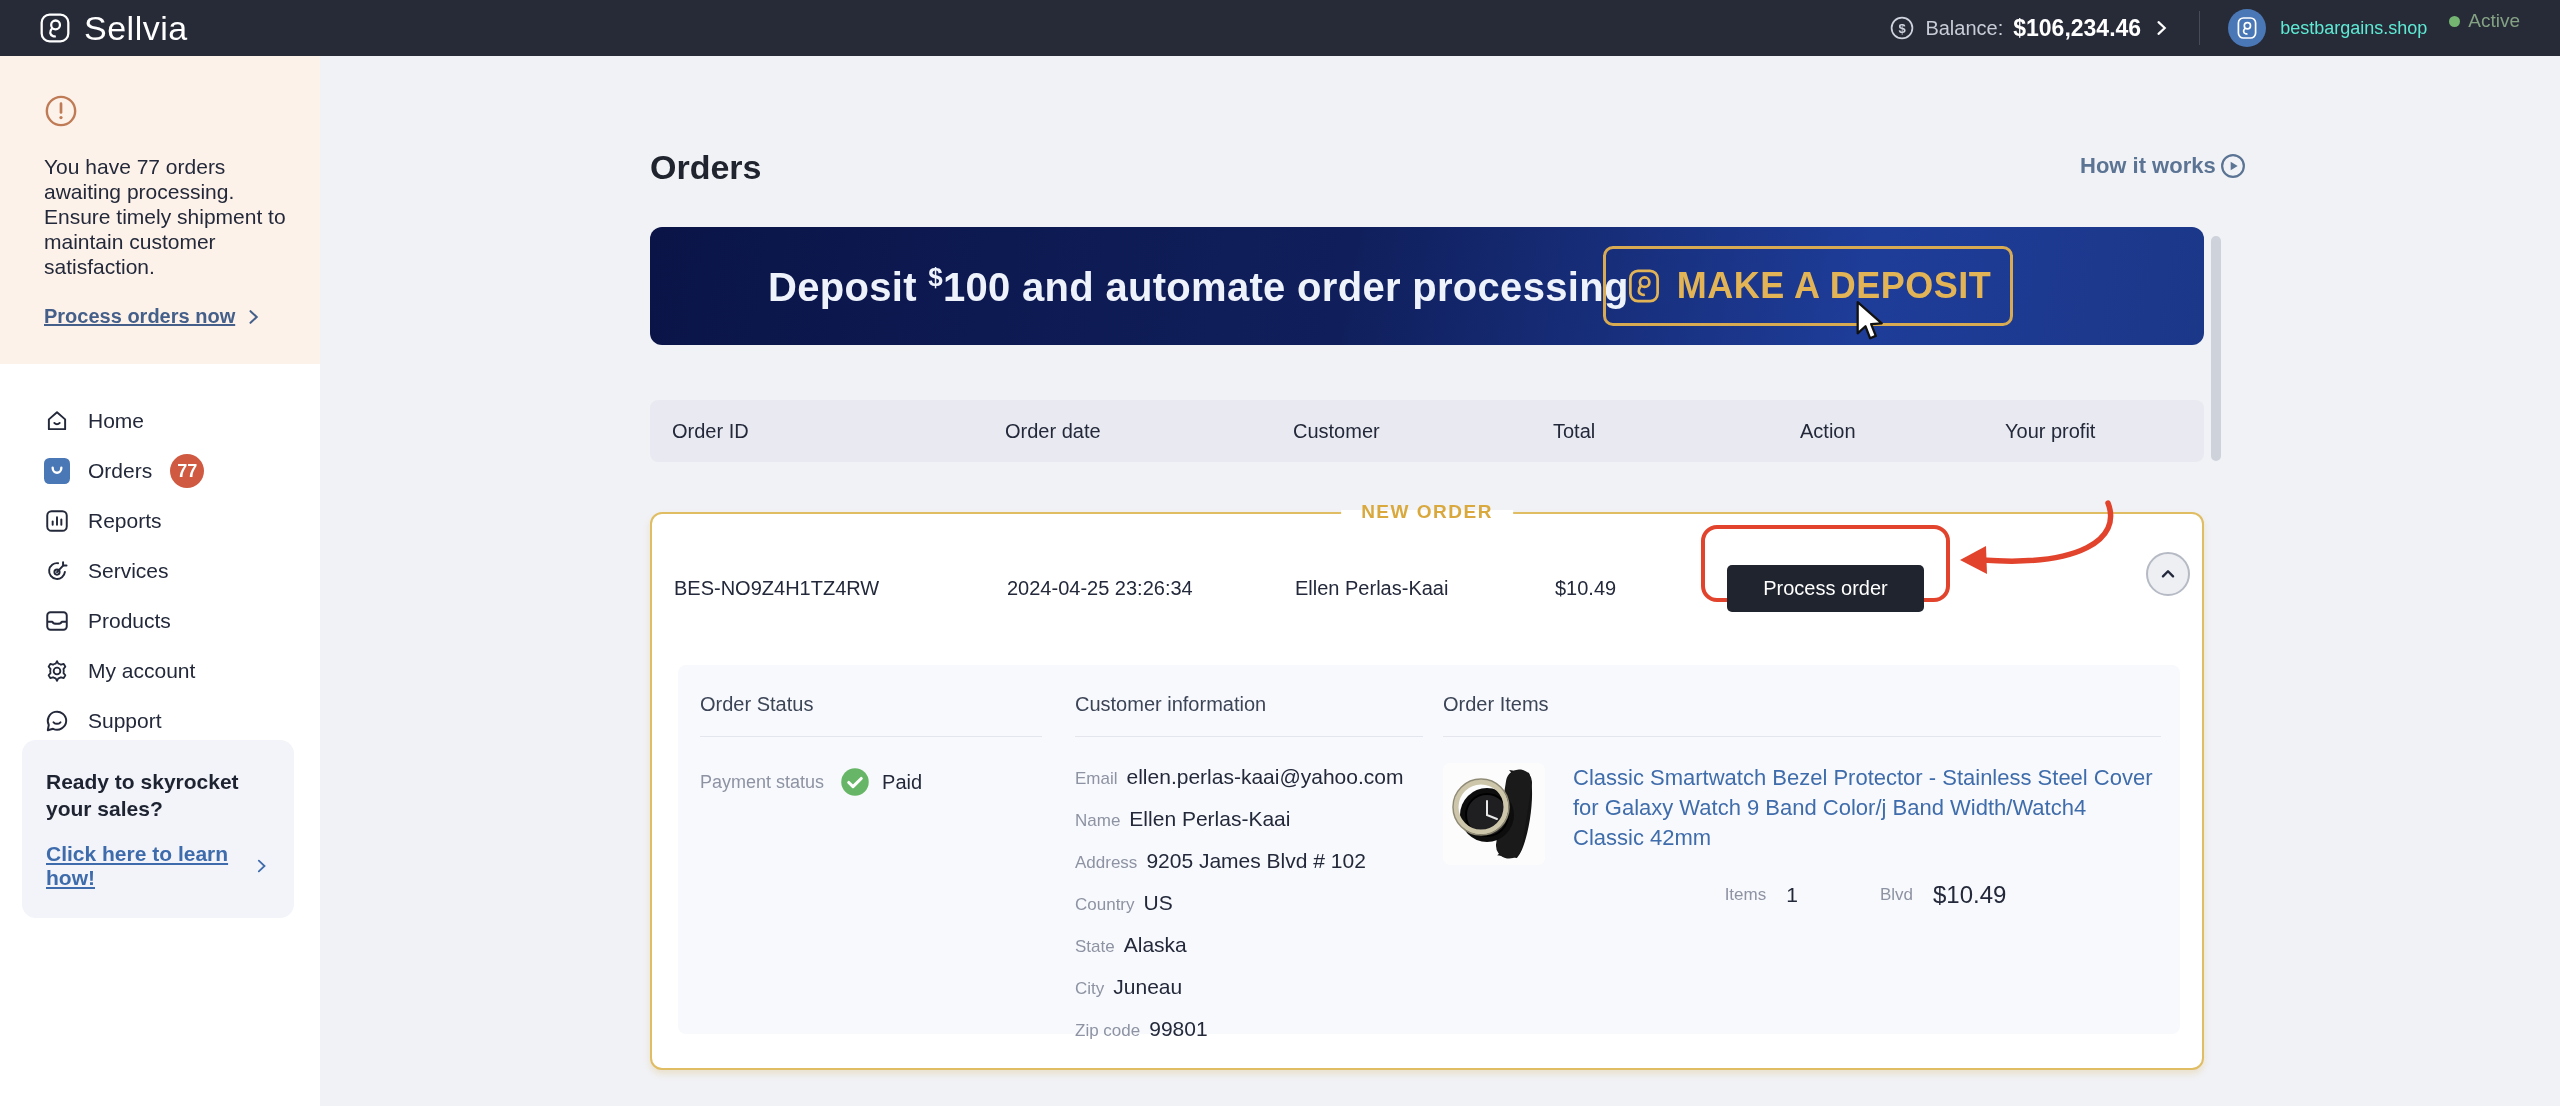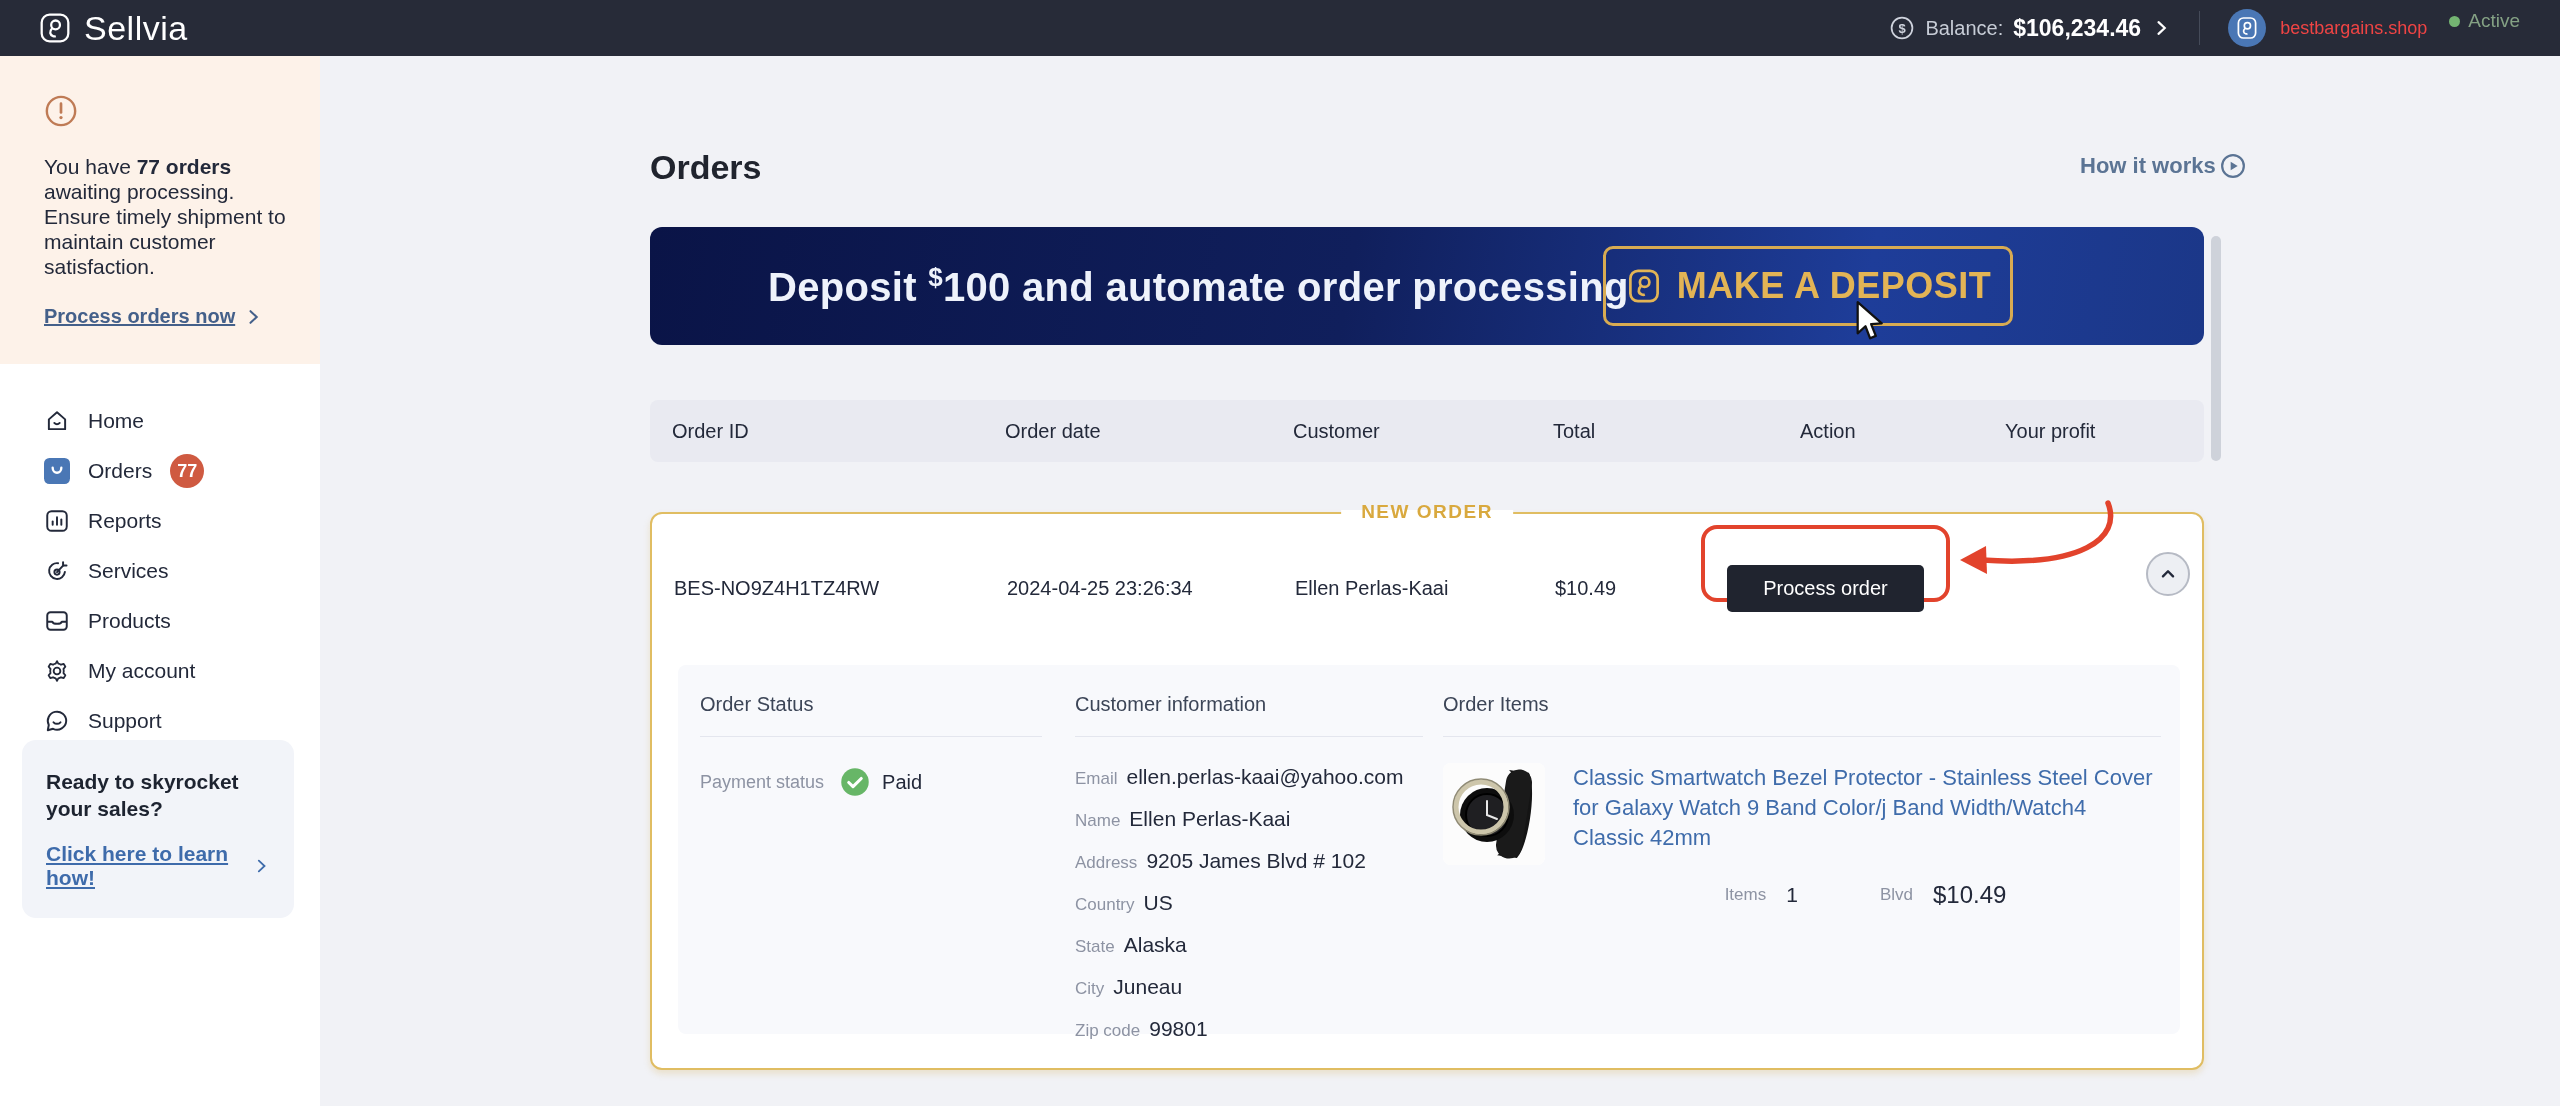--- a/index.html
+++ b/index.html
@@ -20,33 +20,33 @@
   .brand-name { color:#ffffff; font-size:34px; font-weight:400; letter-spacing:.5px; }
   .topbar-right { position:absolute; right:40px; top:0; height:56px; display:flex; align-items:center; }
   .balance-group { display:flex; align-items:center; gap:10px; cursor:pointer; }
   .balance-label { color:#c7ccd6; font-size:20px; }
   .balance-value { color:#ffffff; font-size:23px; font-weight:700; }
   .topbar-divider { width:1px; height:34px; background:#454b59; margin:0 28px; }
   .shop-avatar {
     width:38px; height:38px; border-radius:50%; background:#4a77b5;
     display:flex; align-items:center; justify-content:center;
   }
-  .shop-name { color:#ef4444; font-size:18px; margin:0 22px 0 14px; }
+  .shop-name { color:#5eead4; font-size:18px; margin:0 22px 0 14px; }
   .active-status { display:flex; align-items:center; gap:8px; position:relative; top:-7px; }
   .status-dot { width:11px; height:11px; border-radius:50%; background:#74b572; }
   .status-label { color:#84a184; font-size:19px; }
 
   
   .sidebar {
     position:absolute; top:56px; left:0; width:320px; height:1050px;
     background:#ffffff; z-index:20;
   }
   .alert-panel { background:#fdf2e9; padding:38px 26px 36px 44px; }
   .alert-text { font-size:21px; line-height:25px; color:#23293a; margin-top:26px; width:250px; }
-  .alert-text .b { font-weight:700; }
+  .alert-text .b { font-weight:400; }
   .alert-link {
     display:flex; align-items:center; gap:8px; margin-top:26px;
     color:#44608a; font-size:20px; font-weight:700; cursor:pointer;
   }
   .alert-link .lbl { text-decoration:underline; }
   .nav { margin-top:32px; }
   .nav-item {
     display:flex; align-items:center; gap:18px; height:50px;
     padding-left:44px; cursor:pointer; font-size:21px; color:#23293a;
   }

